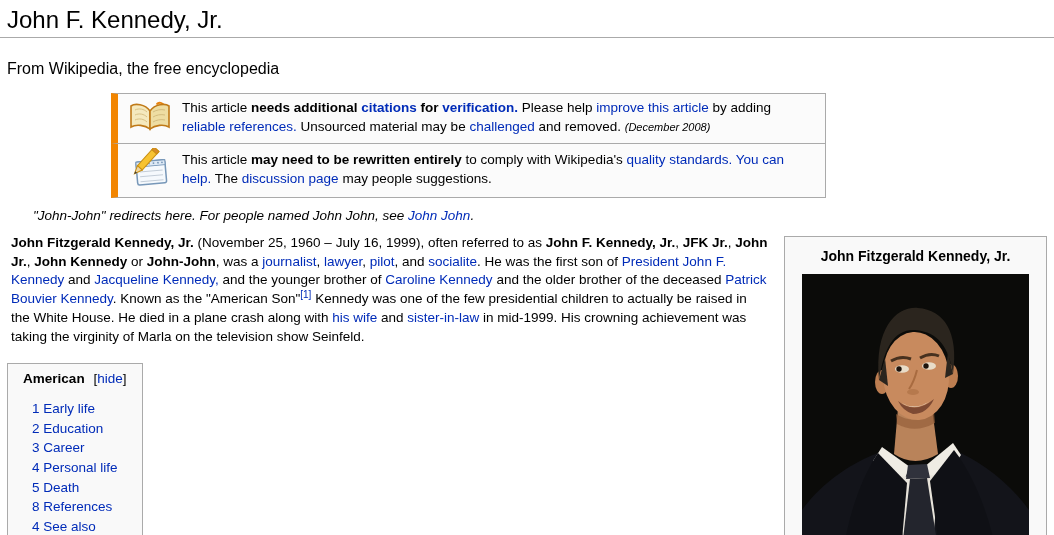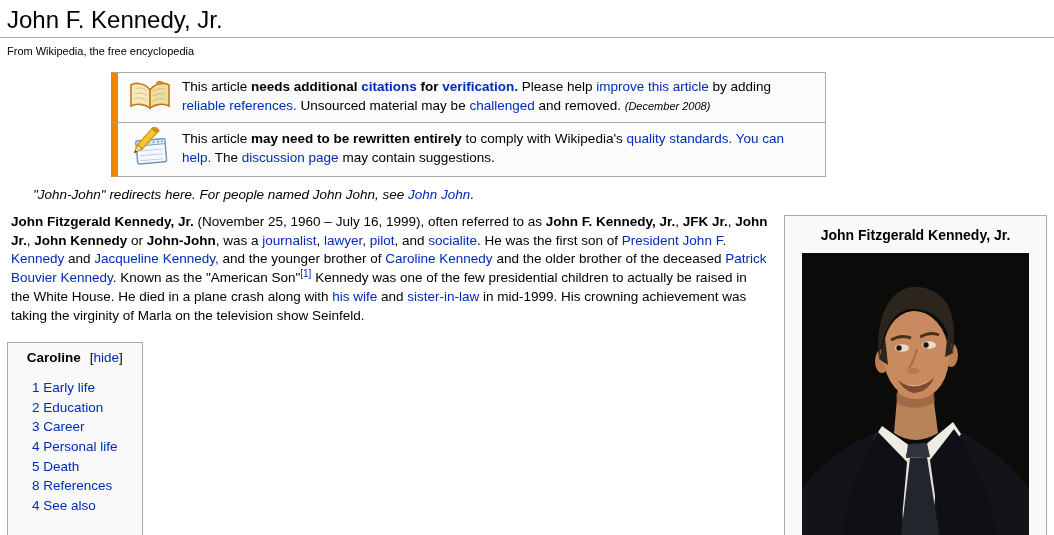--- a/index.html
+++ b/index.html
@@ -12,21 +12,21 @@
   .b { font-weight:bold; }
   .i { font-style:italic; }
   .sm { font-size:11px; }
   sup { font-size:10px; line-height:0; }
 
   h1.page-title {
     margin:0; padding:6px 8px 3px 7px;
     font-size:24px; font-weight:normal; line-height:1.15;
     border-bottom:1px solid #aaa;
   }
-  .sitesub { margin:7px 0 0 7px; font-size:11px; }
+  .sitesub { margin:22px 0 0 7px; font-size:16px; }
 
   .notices { margin:15px 0 0 111px; width:715px; }
   .notice {
     display:flex; align-items:center;
     border:1px solid #aaa; border-left:7px solid #f28500;
     background:#fbfbfb; min-height:50px; padding:4px 10px 4px 0;
   }
   .notice + .notice { margin-top:-1px; }
   .notice-icon { width:64px; flex:none; text-align:center; }
   .notice-text { flex:1; line-height:1.4; padding-right:4px; }
@@ -95,21 +95,21 @@
             <line x1="12" y1="33" x2="35" y2="33" stroke="#c3cdd8"></line>
           </g>
           <g transform="rotate(42 15 16)">
             <rect x="12" y="-4" width="6.5" height="25" fill="#f7c331" stroke="#c98f12" stroke-width="1"></rect>
             <rect x="12" y="-4" width="6.5" height="3.4" fill="#d98a28" stroke="#c98f12" stroke-width="1"></rect>
             <polygon points="12,21 18.5,21 15.2,29" fill="#eed6a4" stroke="#c98f12" stroke-width="1"></polygon>
             <polygon points="14.1,26.5 16.4,26.5 15.2,29.4" fill="#3a3a3a"></polygon>
           </g>
         </svg>
       </div>
-      <div class="notice-text"><span>This article </span><span class="b">may need to be rewritten entirely</span><span> to comply with Wikipedia's </span><a href="#" class="wlink">quality standards.</a><span> </span><a href="#" class="wlink">You can help.</a><span> The </span><a href="#" class="wlink">discussion page</a><span> may contain suggestions.</span></div>
+      <div class="notice-text"><span>This article </span><span class="b">may need to be rewritten entirely</span><span> to comply with Wikipedia's </span><a href="#" class="wlink">quality standards.</a><span> </span><a href="#" class="wlink">You can help.</a><span> The </span><a href="#" class="wlink">discussion page</a><span> may people suggestions.</span></div>
     </div>
 
   </div>
 
   <div class="hatnote"><span>"John-John" redirects here. For people named John John, see </span><a href="#" class="wlink">John John</a><span>.</span></div>
 
   <div class="article-body">
 
     <div class="infobox">
       <div class="infobox-title">John Fitzgerald Kennedy, Jr.</div>
@@ -155,21 +155,21 @@
           <path d="M96,127 Q113,141 132,125 Q125,140 111,140 Q101,137 96,127 Z" fill="#7e4a33"></path>
           <path d="M100,129 Q113,137 128,127 Q120,133 111,133 Q104,132 100,129 Z" fill="#e8e0d2"></path>
         </svg>
       </div>
     </div>
 
     <p class="lead"><span class="b">John Fitzgerald Kennedy, Jr.</span><span> (November 25, 1960 – July 16, 1999), often referred to as </span><span class="b">John F. Kennedy, Jr.</span><span>, </span><span class="b">JFK Jr.</span><span>, </span><span class="b">John Jr.</span><span>, </span><span class="b">John Kennedy</span><span> or </span><span class="b">John-John</span><span>, was a </span><a href="#" class="wlink">journalist</a><span>, </span><a href="#" class="wlink">lawyer</a><span>, </span><a href="#" class="wlink">pilot</a><span>, and </span><a href="#" class="wlink">socialite</a><span>. He was the first son of </span><a href="#" class="wlink">President John F. Kennedy</a><span> and </span><a href="#" class="wlink">Jacqueline Kennedy,</a><span> and the younger brother of </span><a href="#" class="wlink">Caroline Kennedy</a><span> and the older brother of the deceased </span><a href="#" class="wlink">Patrick Bouvier Kennedy</a><span>. Known as the "American Son"</span><sup><a href="#" class="wlink">[1]</a></sup><span> Kennedy was one of the few presidential children to actually be raised in the White House. He died in a plane crash along with </span><a href="#" class="wlink">his wife</a><span> and </span><a href="#" class="wlink">sister-in-law</a><span> in mid-1999. His crowning achievement was taking the virginity of Marla on the television show Seinfeld.</span></p>
 
     <div class="toc">
       <div class="toc-header">
-        <span class="toc-title">Caroline</span>
+        <span class="toc-title">American</span>
         <span class="toc-toggle"><span>[</span><a class="wlink" href="#">hide</a><span>]</span></span>
       </div>
       <ul class="toc-list">
           <li><a href="#" class="wlink">1 Early life</a></li>
           <li><a href="#" class="wlink">2 Education</a></li>
           <li><a href="#" class="wlink">3 Career</a></li>
           <li><a href="#" class="wlink">4 Personal life</a></li>
           <li><a href="#" class="wlink">5 Death</a></li>
           <li><a href="#" class="wlink">8 References</a></li>
           <li><a href="#" class="wlink">4 See also</a></li>

